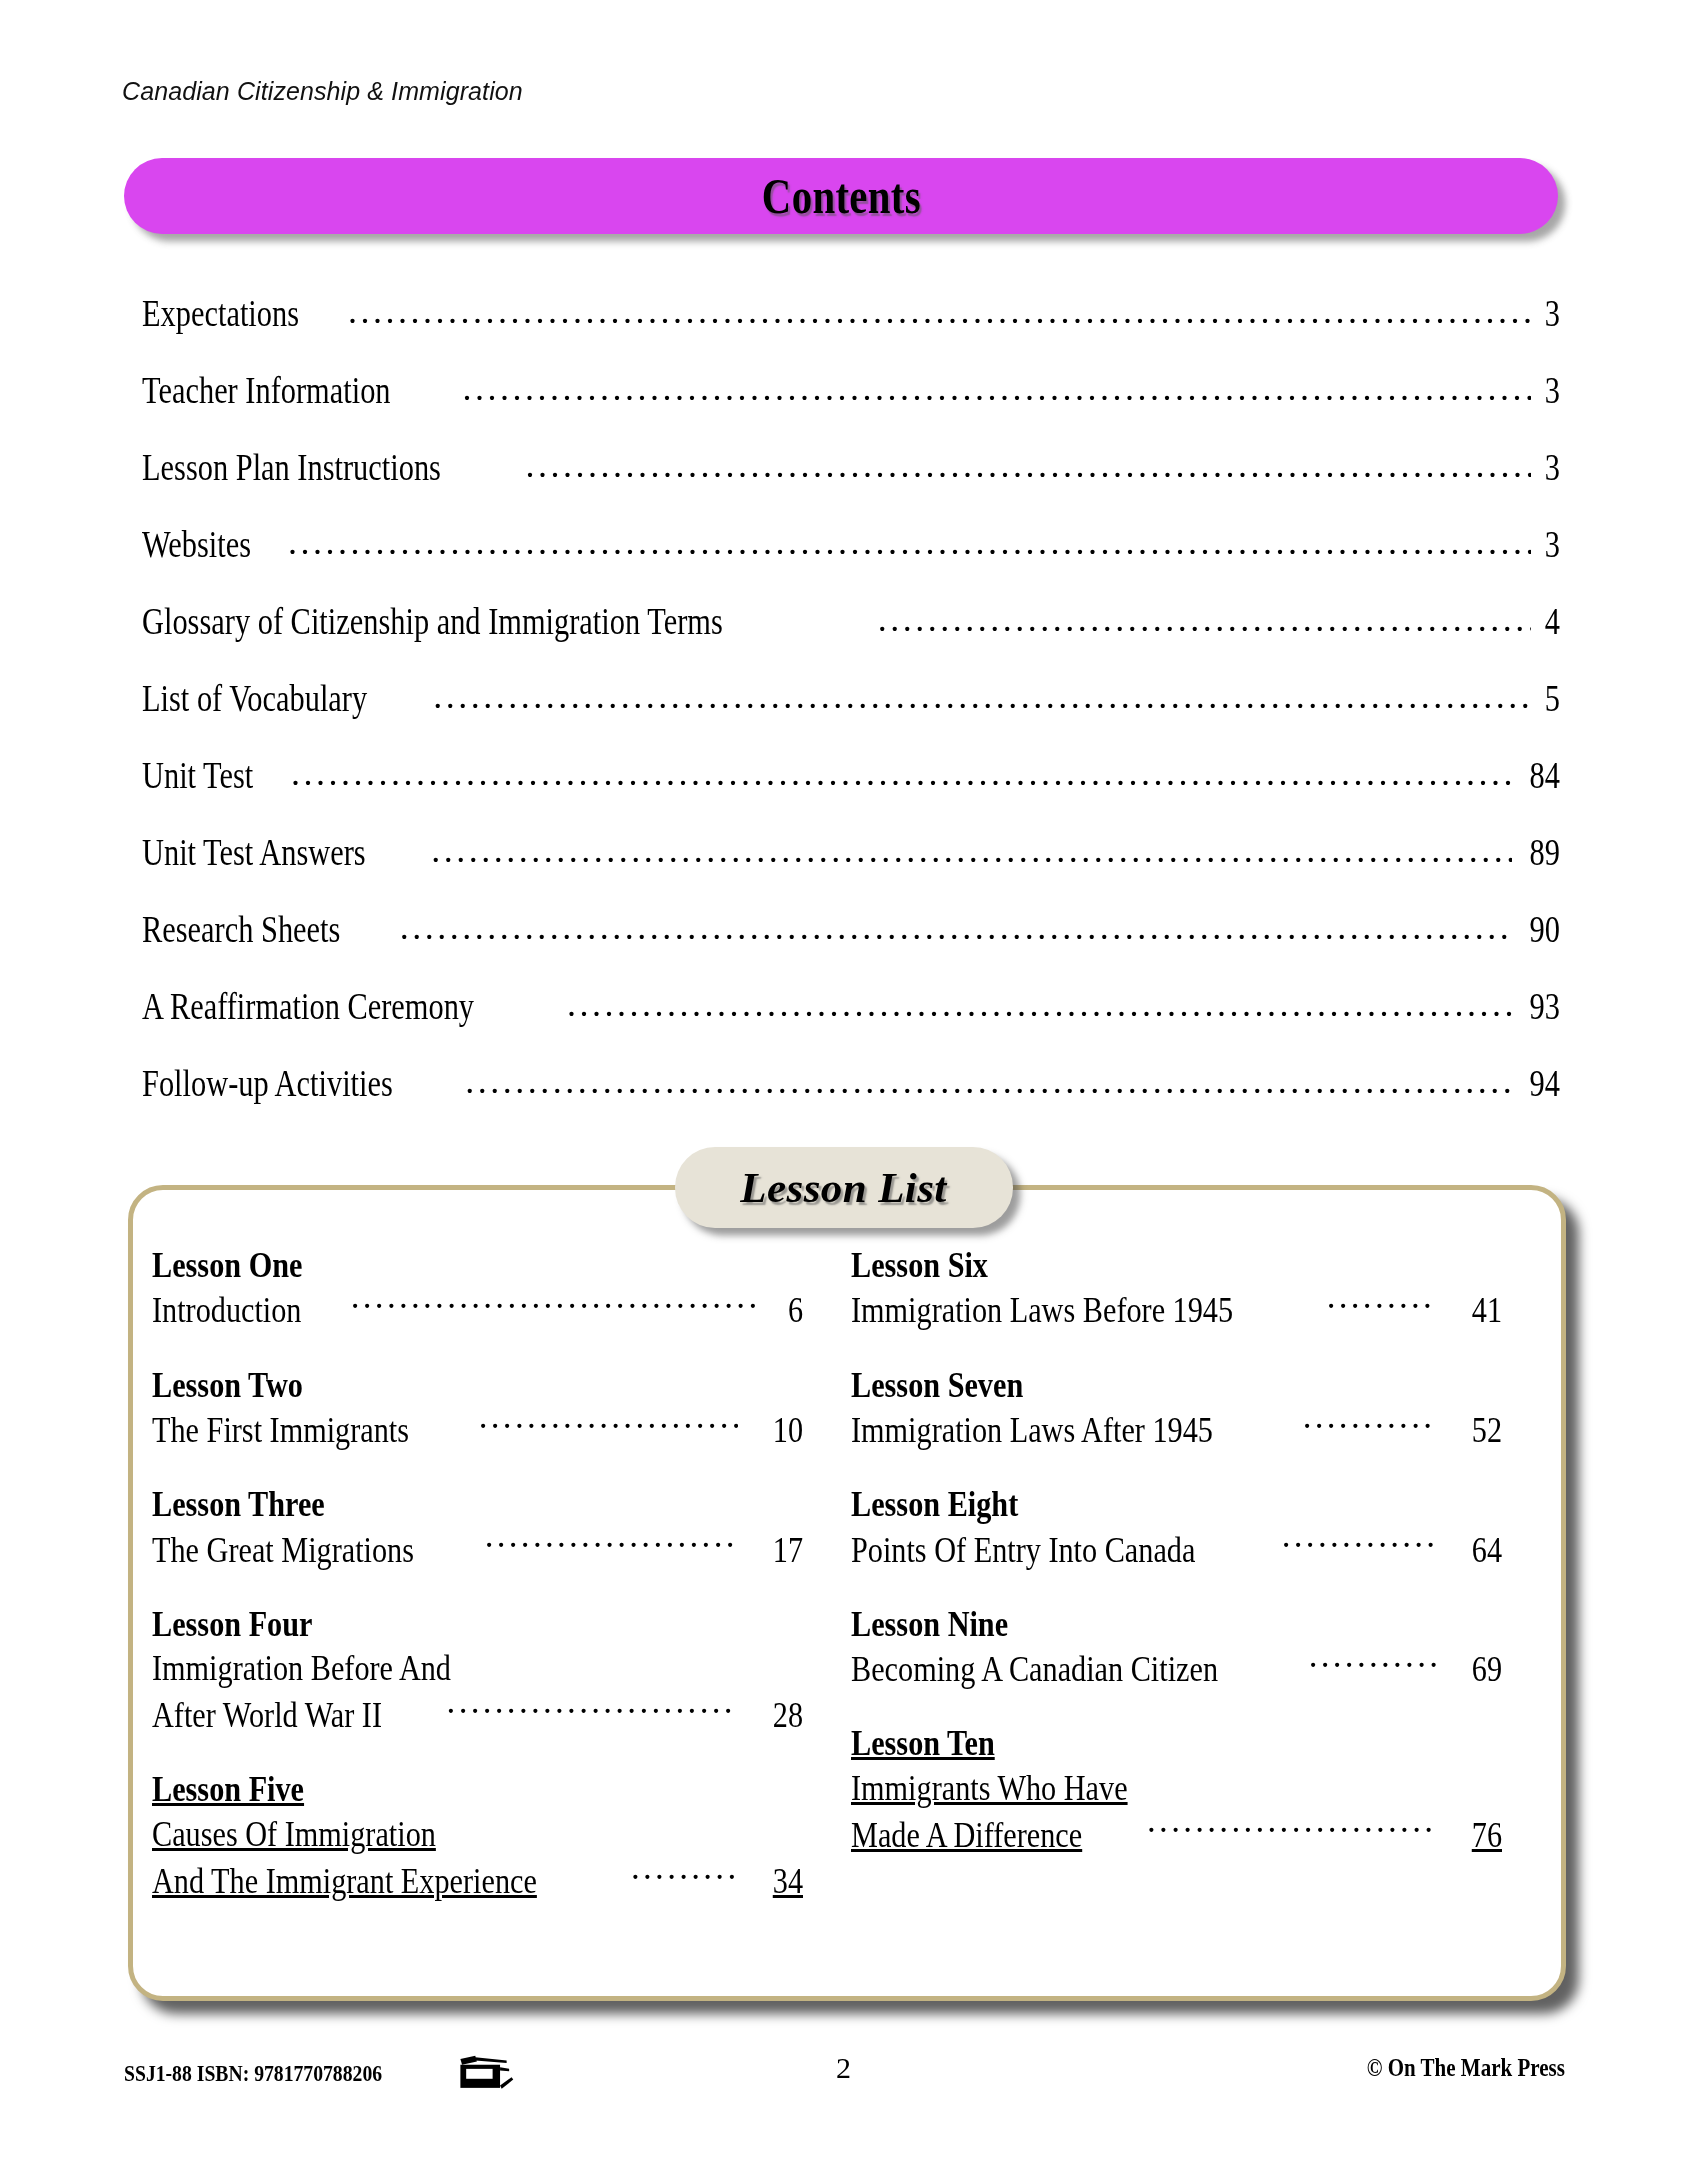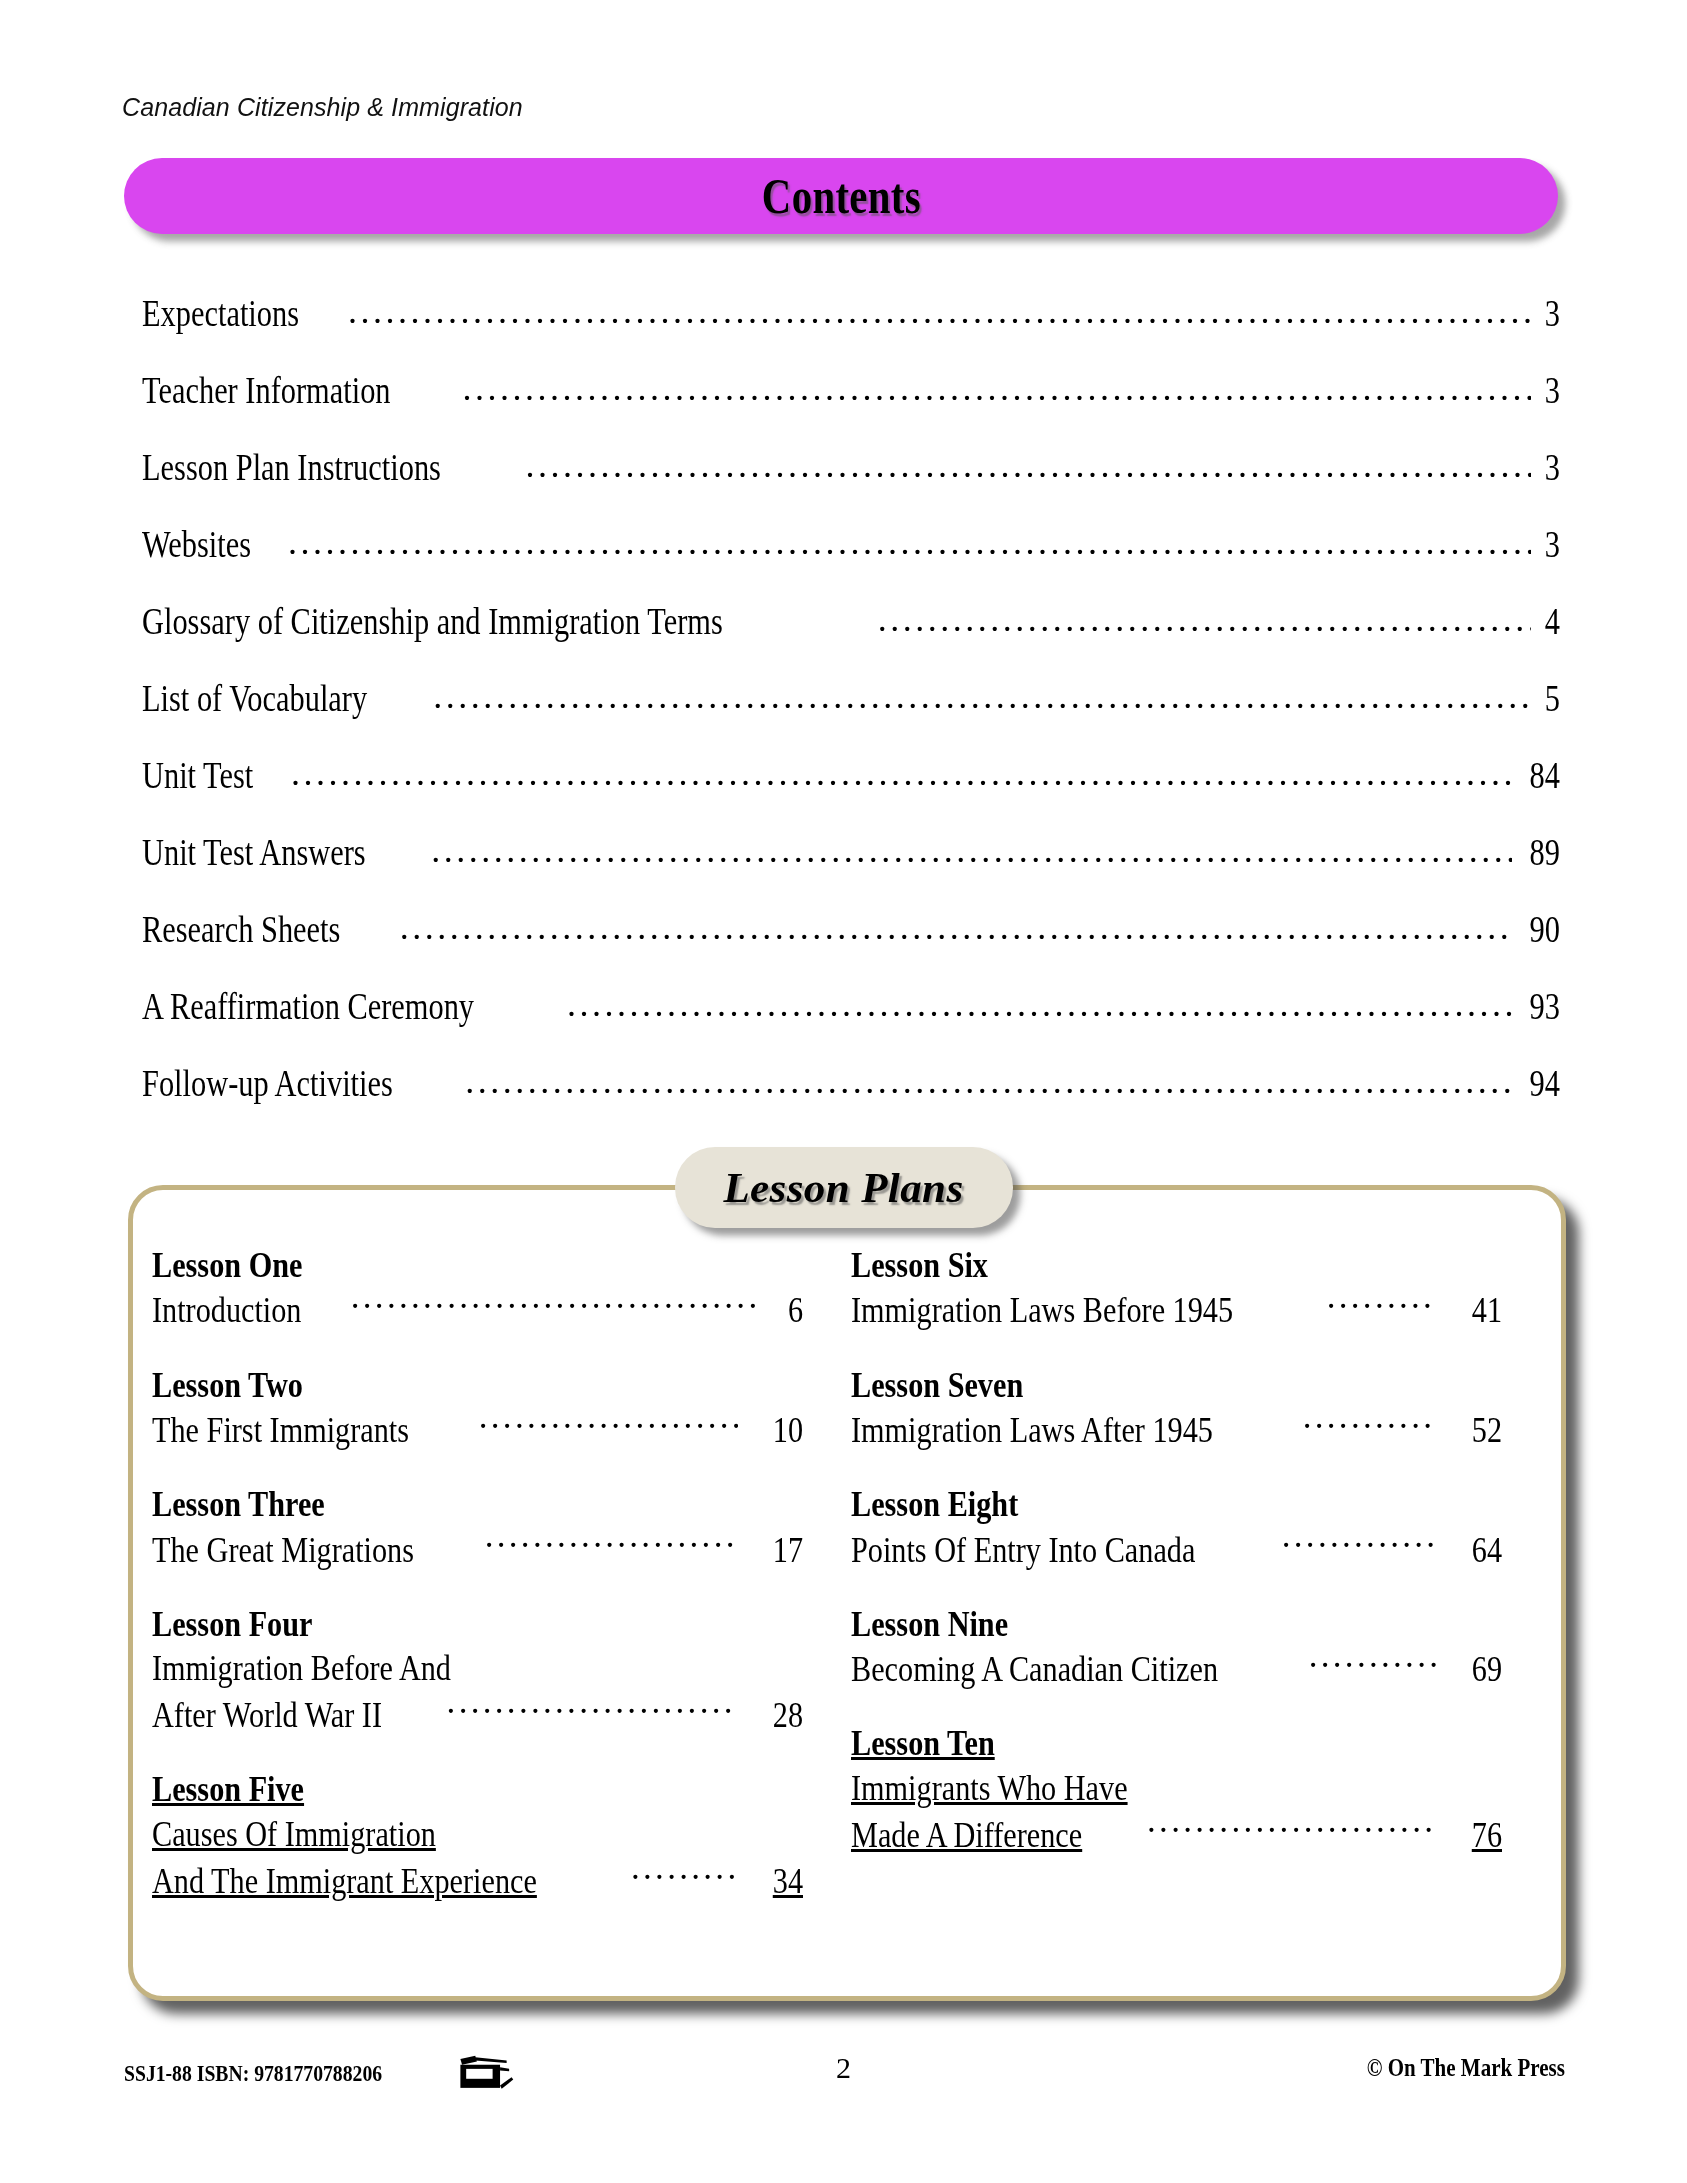--- a/index.html
+++ b/index.html
@@ -26,21 +26,20 @@
   .running-head {
     position: absolute;
     left: 122px;
     top: 77px;
     font-family: "Liberation Sans", sans-serif;
     font-style: italic;
     font-size: 25px;
     letter-spacing: 0.1px;
     color: #111;
     white-space: nowrap;
-    margin-top: 16px;
   }
 
   
   .contents-banner {
     position: absolute;
     left: 124px;
     top: 158px;
     width: 1434px;
     height: 76px;
     background: #d946ef;
@@ -361,21 +360,21 @@
         <span class="gap-sm"></span>
         <span class="toc-dots"></span>
         <span class="gap-sm"></span>
         <span class="toc-page">94</span>
       </div>
     </div>
 
   <div class="lesson-box"></div>
 
   <div class="lesson-plans-pill">
-    <div class="title">Lesson Plans</div>
+    <div class="title">Lesson List</div>
   </div>
 
   <div class="lesson-cols">
     <div class="lesson-col" id="lesson-left">
         <div class="lesson-entry">
           <div class="lesson-title">Lesson One</div>
           <div class="lesson-line">
             <span class="lesson-text">Introduction</span>
             <span class="gap-none"></span>
             <span class="lesson-dots"></span>

